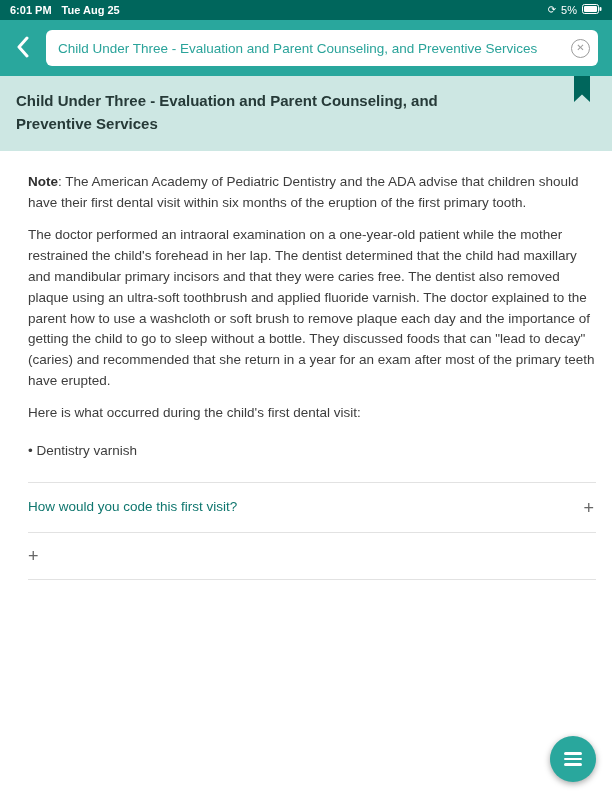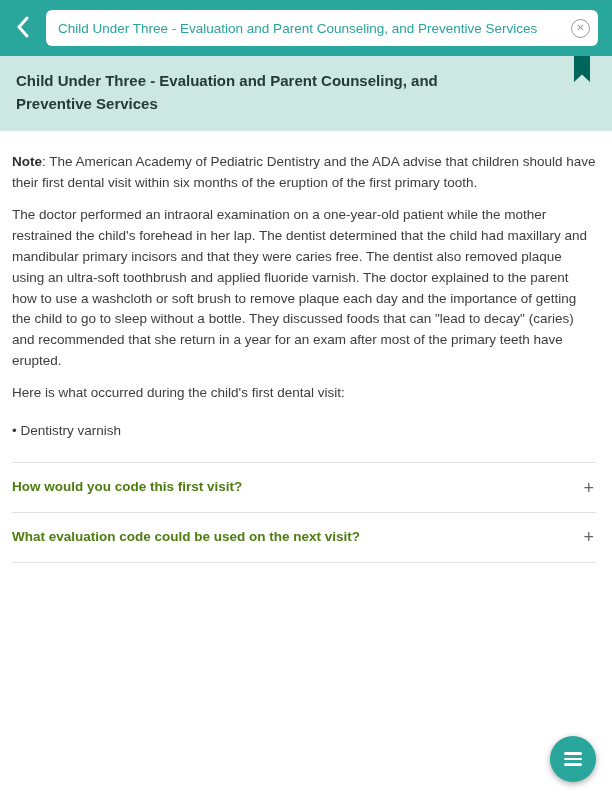--- a/index.html
+++ b/index.html
@@ -93,40 +93,40 @@
     font-size: 15px;
     font-weight: bold;
     color: #263a38;
     line-height: 1.5;
     max-width: 450px;
   }
   .bookmark { position: absolute; top: 0; right: 22px; }
 
   
   .content {
-    padding: 10px 16px 0 12px;
+    padding: 10px 16px 0 28px;
     color: #3d3d3d;
     font-size: 13.5px;
     line-height: 1.55;
   }
   .content p { margin: 11px 0; }
   .content .bullet { margin: 17px 0; }
   .note-label { font-weight: bold; color: #2f2f2f; }
 
   
   .accordion { margin-top: 20px; border-top: 1px solid #e2e2e2; }
   .acc-row {
     display: flex;
     align-items: center;
     justify-content: space-between;
     padding: 14px 2px 14px 0;
     border-bottom: 1px solid #e2e2e2;
     cursor: pointer;
   }
-  .acc-label { font-weight: bold; color: #4d7c0f; font-size: 13.5px; }
+  .acc-label { font-weight: normal; color: #0f766e; font-size: 13.5px; }
   .plus-icon { color: #666666; font-size: 18px; line-height: 1; font-weight: normal; }
 
   
   .fab {
     position: absolute;
     right: 16px;
     bottom: 18px;
     width: 46px;
     height: 46px;
     border-radius: 50%;
@@ -145,20 +145,37 @@
     height: 2.5px;
     background: #ffffff;
     border-radius: 2px;
   }
 </style>
 </head>
 <body>
 
 <div class="screen">
 
+  <div class="status-bar">
+    <div class="sb-left">
+      <span>6:01 PM</span>
+      <span>Tue Aug 25</span>
+    </div>
+    <div class="sb-right">
+      <span class="rot">⟳</span>
+      <span>5%</span>
+      <span class="battery-icon">
+        <svg width="20" height="10" viewBox="0 0 20 10">
+          <rect x="0.5" y="0.5" width="16" height="9" rx="2" fill="none" stroke="#ffffff" stroke-width="1"></rect>
+          <rect x="2" y="2" width="13" height="6" rx="1" fill="#ffffff"></rect>
+          <rect x="17.5" y="3" width="2" height="4" rx="1" fill="#ffffff"></rect>
+        </svg>
+      </span>
+    </div>
+  </div>
 
   <div class="nav-bar">
     <button class="back-btn">
       <span>
         <svg width="14" height="22" viewBox="0 0 14 22">
           <polyline points="11,2 3,11 11,20" fill="none" stroke="#ffffff" stroke-width="3" stroke-linecap="round" stroke-linejoin="round"></polyline>
         </svg>
       </span>
     </button>
     <div class="search-box">
@@ -184,21 +201,20 @@
     <p>Here is what occurred during the child's first dental visit:</p>
 
     <p class="bullet">• Dentistry varnish</p>
 
     <div class="accordion">
       <div class="acc-row">
         <span class="acc-label">How would you code this first visit?</span>
         <span class="plus-icon">+</span>
       </div>
       <div class="acc-row">
-        <span class="acc-label">What evaluation code could be used on the next visit?</span>
         <span class="plus-icon">+</span>
       </div>
     </div>
   </div>
 
   <button class="fab">
     <span class="bar"></span>
     <span class="bar"></span>
     <span class="bar"></span>
   </button>

